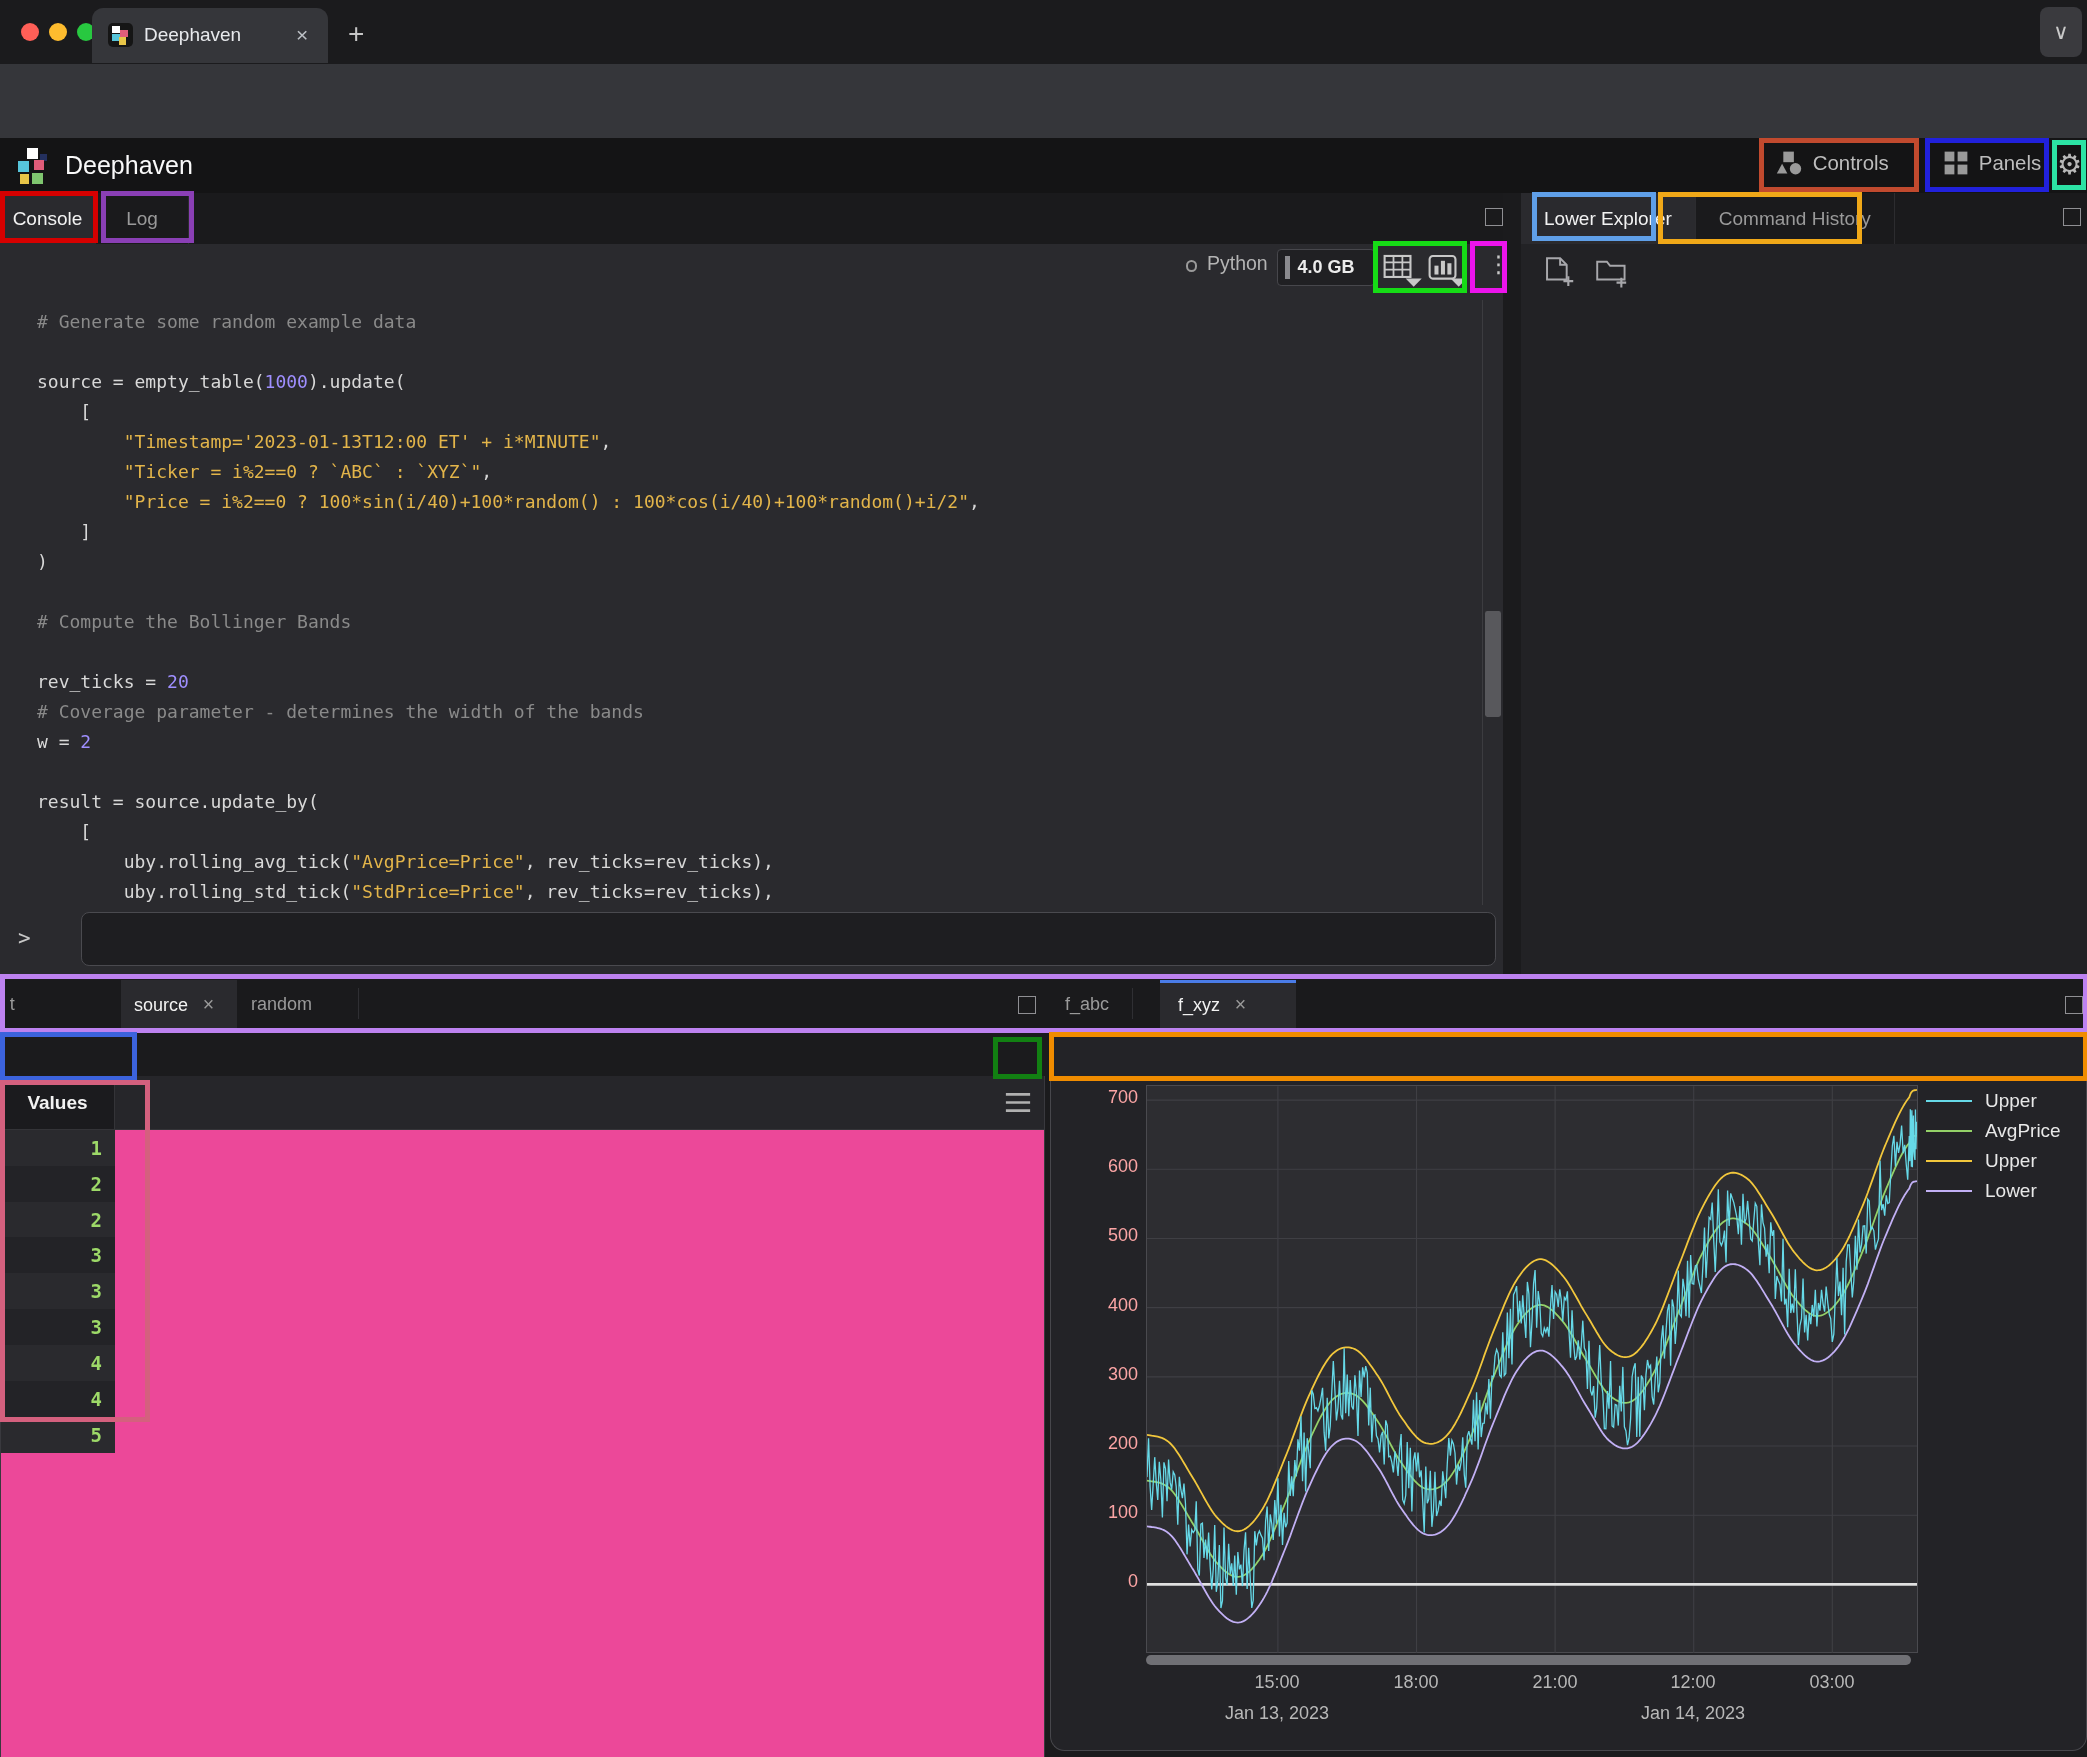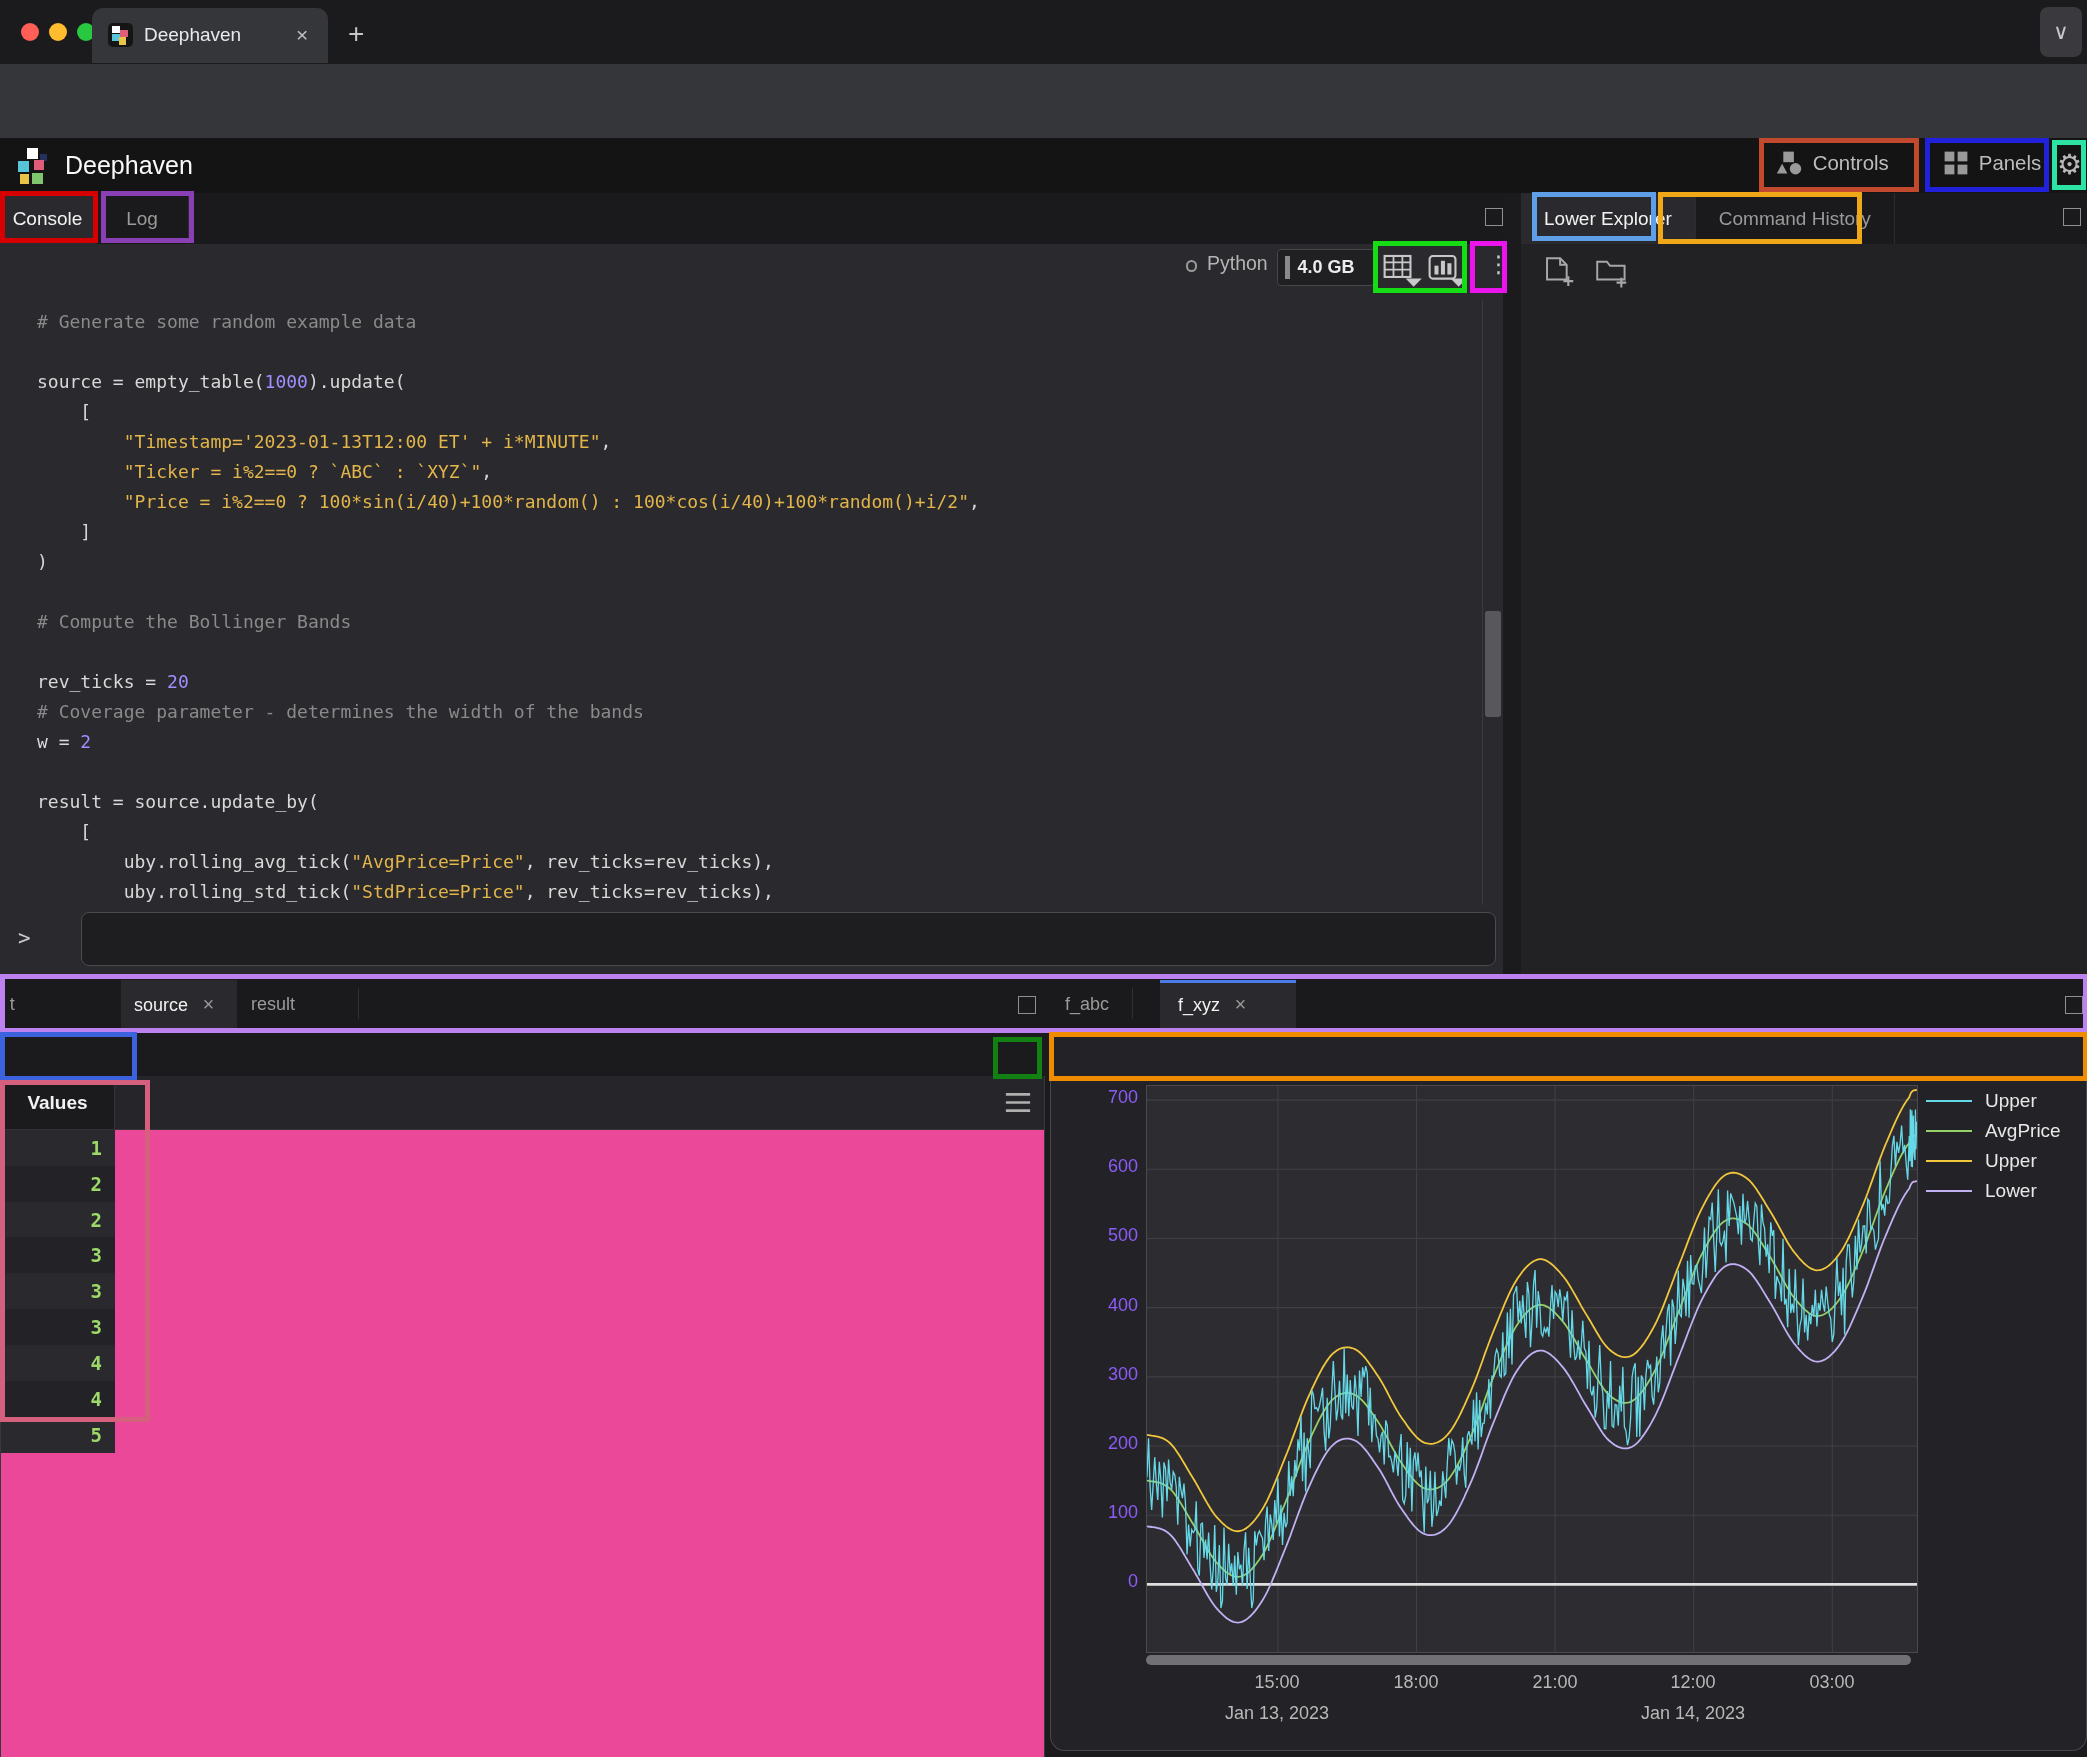--- a/index.html
+++ b/index.html
@@ -77,21 +77,21 @@
   .tablepane { left:0; top:1076px; width:1045px; height:723px; background:#ec4899; border:0.8px solid #39393e; border-top:none; border-radius:0 0 11.4px 11.4px; }
   .tphead { left:0; top:0; width:1043px; height:54px; background:#26262a; border-bottom:0.8px solid #343438; }
   .valcell { left:0; top:0; width:114px; height:53px; background:#1b1b1e; border-right:0.8px solid #343438; color:#f2f2f2; font-weight:bold; font-size:19px; text-align:center; line-height:53px; }
   .hamb { left:1003px; top:16.3px; }
   .vrow { position:absolute; left:0; width:114px; height:36px; line-height:36px; text-align:right; padding-right:13px; font-family:"DejaVu Sans Mono", monospace; font-size:19px; font-weight:600; color:#9dd968; }
   .vrow.odd { background:#2a2a2e; } .vrow.even { background:#232327; }
 
   .chartpane { left:1050px; top:1028px; width:1037px; height:723px; background:#232327; border:0.8px solid #47474c; border-top:none; border-radius:0 0 14.7px 14.7px; }
   .charttitle { left:1050px; top:1037px; width:1037px; text-align:center; font-size:22px; font-weight:600; color:#f0f0f0; }
   .plot { left:1146px; top:1085px; width:772px; height:568px; background:#2d2d31; border:0.8px solid #4a4a4f; }
-  .ylab { position:absolute; width:52px; text-align:right; font-size:18px; color:#8b5cf6; }
+  .ylab { position:absolute; width:52px; text-align:right; font-size:18px; color:#fca5a5; }
   .xlab { position:absolute; font-size:18px; color:#b8b8b8; transform:translateX(-50%); }
   .hscroll { left:1146px; top:1655px; width:765px; height:9.8px; background:#707075; border-radius:4.9px; }
   .legend { left:1926px; top:1086px; }
   .legrow { height:30px; display:flex; align-items:center; }
   .legline { width:46px; height:2.4px; margin-right:13px; }
   .leglab { font-size:19px; color:#e8e8e8; }
 
   .anno { position:absolute; border-style:solid; border-width:5.7px; pointer-events:none; }
 </style>
 </head>
@@ -232,21 +232,21 @@
           <path d="M4 8 h12 l4 5 h18 v17 h-34 z" fill="none" stroke="#a8a8ac" stroke-width="2.4"></path>
           <path d="M28 34 h12 M34 28 v12" stroke="#a8a8ac" stroke-width="2.6"></path>
         </svg>
     </div>
   </div>
 
   <div class="abs bottabrow">
     <div class="btabitem" style="left:0;padding-left:9.8px;width:121px;">t</div>
     <div class="tabsep" style="left:121px;"></div>
     <div class="btabitem active" style="left:121px;width:116px;padding-left:13px;"><span>source</span><span class="tclose">×</span></div>
-    <div class="btabitem" style="left:238px;width:121px;padding-left:13px;">result</div>
+    <div class="btabitem" style="left:238px;width:121px;padding-left:13px;">random</div>
     <div class="tabsep" style="left:358px;"></div>
     <div class="abs maxicon" style="left:1018px;top:15.5px;"></div>
     <div class="btabitem" style="left:1052px;width:80px;padding-left:13px;">f_abc</div>
     <div class="tabsep" style="left:1132px;"></div>
     <div class="btabitem active" style="left:1160px;width:136px;padding-left:18px;"><div class="bluebar"></div><span>f_xyz</span><span class="tclose">×</span></div>
     <div class="abs maxicon" style="left:2065px;top:15.5px;"></div>
   </div>
 
   <div class="abs tablepane">
     <div class="abs tphead">

